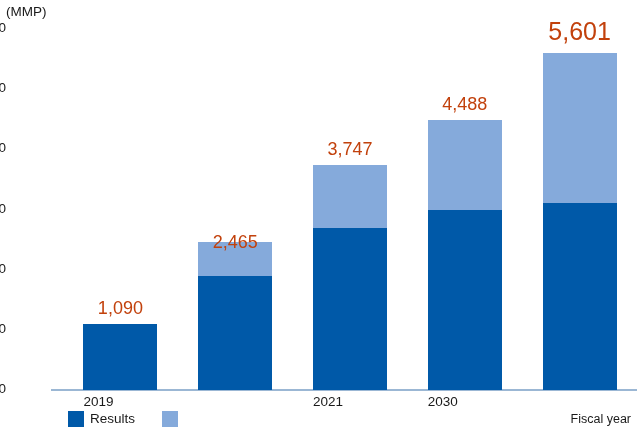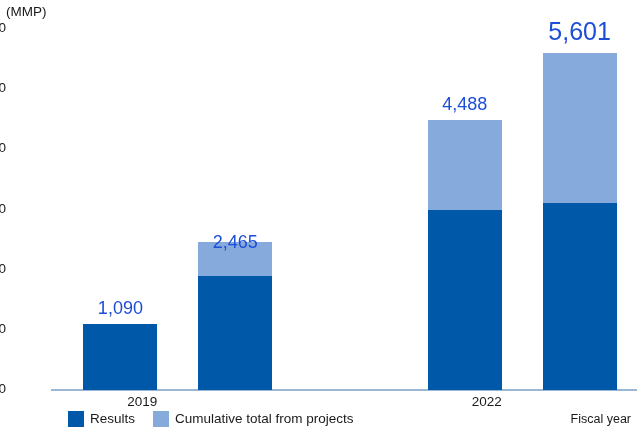--- a/index.html
+++ b/index.html
@@ -84,40 +84,40 @@
   .seg-results { background: #0059a8; }
   .seg-cumulative { background: #85aadb; }
 
   .bar-total-label {
     position: absolute;
     left: 50%;
     transform: translateX(-50%);
     font-size: 18px;
     line-height: 1;
     white-space: nowrap;
-    color: #1d4ed8;
+    color: #c2410c;
     text-align: center;
   }
   .bar-total-label.emphasis {
     font-size: 25px;
   }
 
   
   .x-labels {
     position: absolute;
     left: 63px;
     top: 394px;
     width: 574px;
     height: 20px;
   }
   .x-tick {
     position: absolute;
     top: 0;
     width: 74px;
-    text-align: right;
+    text-align: left;
     font-size: 13.5px;
     line-height: 1.2;
     color: #1a1a1a;
   }
 
   .x-axis-title {
     position: absolute;
     right: 6px;
     top: 412px;
     font-size: 12.5px;
@@ -126,21 +126,21 @@
     margin-left: 48px;
   }
 
   
   .legend {
     position: absolute;
     left: 68px;
     top: 411px;
     display: flex;
     align-items: center;
-    gap: 7px;
+    gap: 16px;
   }
   .legend-item {
     display: flex;
     align-items: center;
     gap: 6px;
     margin-right: 11px;
   }
   .legend-swatch {
     width: 16px;
     height: 16px;
@@ -179,47 +179,54 @@
         </div>
         <div class="bar-total-label" style="bottom: 72.5817px;">1,090</div>
       </div>
       <div class="bar-group" style="left: 135.2px; height: 389px;">
         <div class="bar-stack" style="height: 148.311px;">
           <div class="seg seg-cumulative" style="height: 34.5958px; background: rgb(133, 170, 219);"></div>
           <div class="seg seg-results" style="height: 113.715px; background: rgb(0, 89, 168);"></div>
         </div>
         <div class="bar-total-label" style="bottom: 139px;">2,465</div>
       </div>
+      <div class="bar-group" style="left: 250px; height: 389px;">
+        <div class="bar-stack" style="height: 225.445px;">
+          <div class="seg seg-cumulative" style="height: 63.5962px; background: rgb(133, 170, 219);"></div>
+          <div class="seg seg-results" style="height: 161.848px; background: rgb(0, 89, 168);"></div>
+        </div>
+        <div class="bar-total-label" style="bottom: 232.445px;">3,747</div>
+      </div>
       <div class="bar-group" style="left: 364.8px; height: 389px;">
         <div class="bar-stack" style="height: 270.028px;">
           <div class="seg seg-cumulative" style="height: 89.528px; background: rgb(133, 170, 219);"></div>
           <div class="seg seg-results" style="height: 180.5px; background: rgb(0, 89, 168);"></div>
         </div>
         <div class="bar-total-label" style="bottom: 277.028px;">4,488</div>
       </div>
       <div class="bar-group" style="left: 479.6px; height: 389px;">
         <div class="bar-stack" style="height: 336.993px;">
           <div class="seg seg-cumulative" style="height: 150.477px; background: rgb(133, 170, 219);"></div>
           <div class="seg seg-results" style="height: 186.517px; background: rgb(0, 89, 168);"></div>
         </div>
         <div class="bar-total-label emphasis" style="bottom: 345.993px;">5,601</div>
       </div>
     </div>
 
   <div class="x-labels">
       <div class="x-tick" style="left: 20.4px;">2019</div>
-      <div class="x-tick" style="left: 364.8px;">2022</div>
+      <div class="x-tick" style="left: 250px;">2021</div>
+      <div class="x-tick" style="left: 364.8px;">2030</div>
     </div>
 
   <div class="x-axis-title">Fiscal year</div>
 
   <div class="legend">
       <div class="legend-item">
         <span class="legend-swatch" style="background: rgb(0, 89, 168);"></span>
         <span class="legend-label">Results</span>
       </div>
       <div class="legend-item">
         <span class="legend-swatch" style="background: rgb(133, 170, 219);"></span>
-        <span class="legend-label">Cumulative total from projects</span>
       </div>
     </div>
 
 </div>
 
 </body></html>

